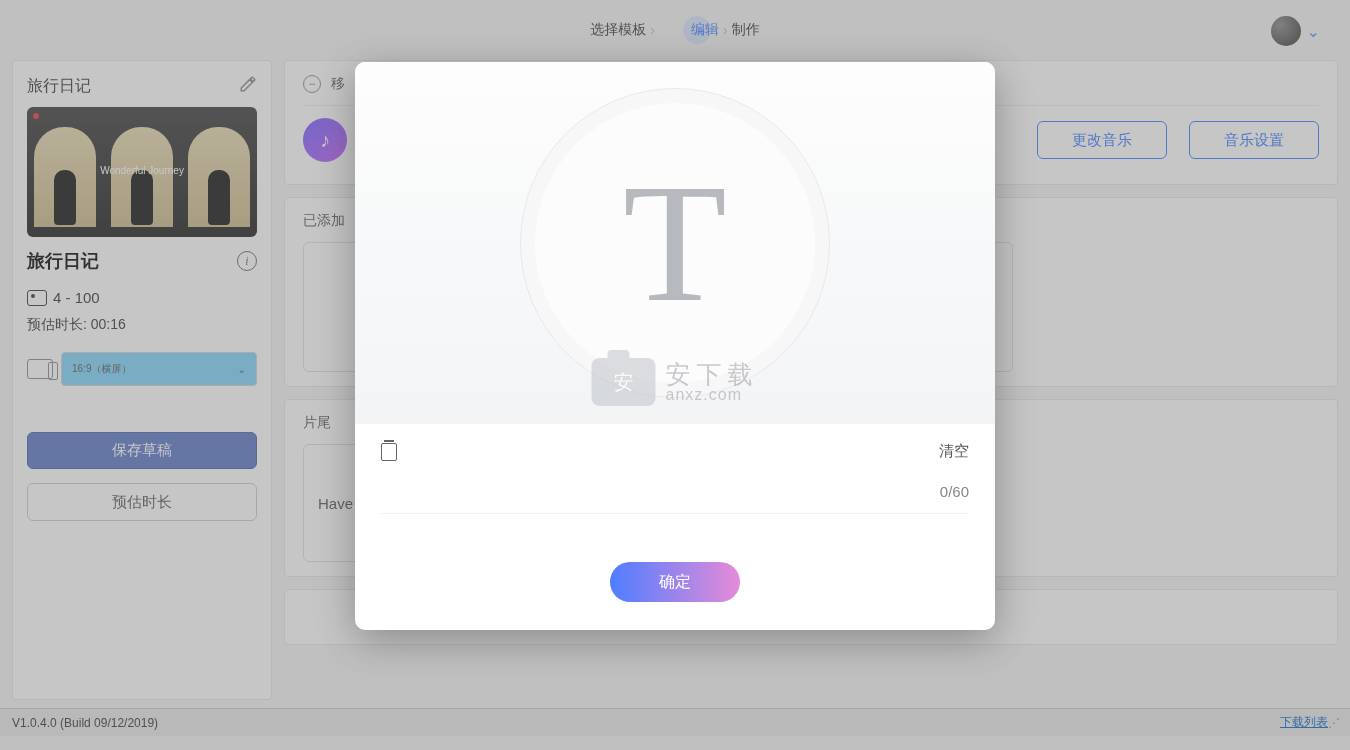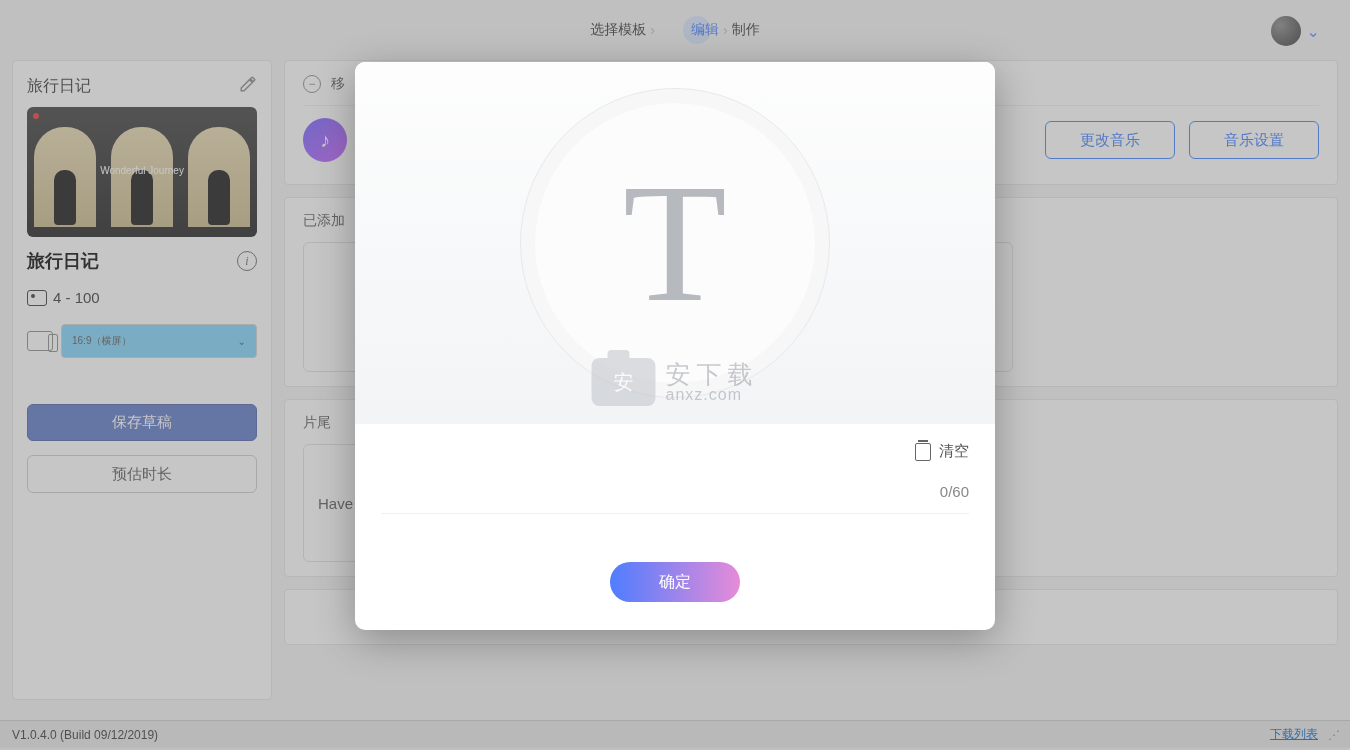--- a/index.html
+++ b/index.html
@@ -41,52 +41,52 @@
 .btn-save { width: 100%; height: 37px; background: #5976c7; color: #fff; border: 1px solid #4a5fa8; border-radius: 6px; font-size: 15px; margin-top: 46px; cursor: pointer; }
 .btn-exit { width: 100%; height: 38px; background: #fff; color: #555; border: 1px solid #ccc; border-radius: 6px; font-size: 15px; margin-top: 14px; cursor: pointer; }
 
 .content { flex: 1; display: flex; flex-direction: column; gap: 12px; }
 .card { background: #fff; border: 1px solid #e5e5e5; border-radius: 4px; padding: 14px 18px; }
 .card-top { display: flex; align-items: center; justify-content: space-between; }
 .card-top-left { display:flex; align-items:center; gap:10px; font-size:14px; color:#555;}
 .minus-circle { width:18px; height:18px; border:1.5px solid #888; border-radius:50%; display:flex; align-items:center; justify-content:center; font-size:12px; color:#888;}
 .music-row { display: flex; align-items: center; justify-content: space-between; margin-top: 12px; padding-top: 12px; border-top: 1px solid #eee; }
 .music-icon { width: 44px; height: 44px; border-radius: 50%; background: linear-gradient(135deg,#6b5cff,#c65cff); display: flex; align-items: center; justify-content: center; color: #fff; font-size: 20px; }
-.music-btns { display: flex; gap: 14px; }
+.music-btns { display: flex; gap: 22px; }
 .btn-outline { width: 130px; height: 38px; border: 1.5px solid #3b7cff; color: #3b7cff; background: #fff; border-radius: 6px; font-size: 15px; cursor: pointer; }
 .card-section-title { font-size: 14px; color: #555; margin-bottom: 12px; }
 .slot-row { display: flex; gap: 10px; }
 .slot { width: 710px; height: 130px; border: 1px solid #e0e0e0; border-radius: 6px; }
 .end-card { display: flex; align-items: flex-start; gap: 16px; }
 .end-box { width: 210px; height: 118px; border: 1px solid #e0e0e0; border-radius: 6px; display: flex; align-items: center; padding: 0 14px; font-size: 15px; color: #555; }
 .card-bottom { height: 56px; }
 .card.card1 { padding-bottom: 22px; }
 
 
-.footer { position: absolute; bottom: 2px; left: 0; right: 0; height: 28px; background: #e8e8e8; border-top: 1px solid #ccc; display: flex; align-items: center; justify-content: space-between; padding: 4px 12px; font-size: 12px; color: #333; }
+.footer { position: absolute; bottom: 14px; left: 0; right: 0; height: 28px; background: #e8e8e8; border-top: 1px solid #ccc; display: flex; align-items: center; justify-content: space-between; padding: 4px 12px; font-size: 12px; color: #333; }
 .footer a { color: #0066cc; text-decoration: underline; }
-.footer-right { display:flex; align-items:center; gap:10px;}
+.footer-right { display:flex; align-items:center; }
 .resize-grip { color:#888; letter-spacing:-2px;}
 
 
 .overlay { position: absolute; inset: 0; background: rgba(120,120,120,0.42); display: flex; align-items: flex-start; justify-content: center; padding-top: 62px; }
 .modal { width: 640px; background: #fff; border-radius: 10px; box-shadow: 0 10px 40px rgba(0,0,0,0.3); position: relative; overflow: hidden; }
 .modal-close { position: absolute; top: 12px; right: 16px; font-size: 22px; color: #333; cursor: pointer; background:none; border:none;}
 .modal-top { height: 362px; background: linear-gradient(180deg,#fdfdfd,#f2f4f6); display: flex; align-items: center; justify-content: center; position: relative; }
 .big-circle { width: 310px; height: 310px; border-radius: 50%; background: #fcfcfd; border: 1px solid #e6e8ec; display: flex; align-items: center; justify-content: center; box-shadow: inset 0 0 0 14px rgba(230,232,236,0.25); }
 .big-T { font-size: 170px; color: #b6b9be; font-family: Georgia, serif; font-weight: 300; line-height: 1; }
 .watermark { position: absolute; bottom: 18px; left: 50%; transform: translateX(-50%); display: flex; align-items: center; gap: 10px; opacity: 0.55; }
 .wm-cam { width: 64px; height: 48px; background: #bfc3c9; border-radius: 8px; position: relative; }
 .wm-cam::before { content:""; position:absolute; top:-8px; left:16px; width:22px; height:10px; background:#bfc3c9; border-radius:4px 4px 0 0;}
 .wm-cam::after { content:"安"; position:absolute; inset:0; display:flex; align-items:center; justify-content:center; color:#fff; font-size:20px;}
 .wm-text { color: #9da0a6; font-size: 25px; display:flex; flex-direction:column; line-height:1;}
 .wm-text .cn{ font-size:25px; letter-spacing:6px;}
 .wm-text .en{ font-size:16px; letter-spacing:1px;}
 .modal-body { padding: 18px 26px 28px; }
-.clear-row { display: flex; justify-content: flex-end; align-items: center; gap: 8px; color: #555; font-size: 15px; margin-bottom: 14px; }
+.clear-row { display: flex; justify-content: space-between; align-items: center; gap: 8px; color: #555; font-size: 15px; margin-bottom: 14px; }
 .trash-icon { width: 16px; height: 18px; border: 1.5px solid #666; border-radius: 2px; position: relative; }
 .trash-icon::before { content:""; position:absolute; top:-4px; left:2px; right:2px; height:2px; background:#666;}
 .input-row { display: flex; align-items: center; border-bottom: 1px solid #f0f0f0; padding-bottom: 6px; gap: 36px; }
 .text-input { flex: 1; border: none; outline: none; font-size: 15px; height: 32px; }
 .counter { font-size: 15px; color: #888; }
 .confirm-row { display: flex; justify-content: center; margin-top: 48px; }
 .btn-confirm { width: 130px; height: 40px; border: none; border-radius: 20px; background: linear-gradient(90deg,#4f7dff,#e68bd8); color: #fff; font-size: 16px; cursor: pointer; }
 </style>
 </head>
 <body>
@@ -129,20 +129,21 @@
       <div class="thumb-text">Wonderful Journey</div>
     </div>
     <div class="proj-row">
       <span class="proj-name">旅行日记</span>
       <span class="info-icon">i</span>
     </div>
     <div class="meta-row">
       <span class="img-icon"></span>
       <span>4 - 100</span>
     </div>
+    <div class="duration">预估时长: 00:16</div>
     <div class="aspect-row">
       <span class="device-icon"></span>
       <div class="aspect-select">
         <span>16:9（横屏）</span>
         <span>⌄</span>
       </div>
     </div>
     <button class="btn-save">保存草稿</button>
     <button class="btn-exit">预估时长</button>
   </div>

